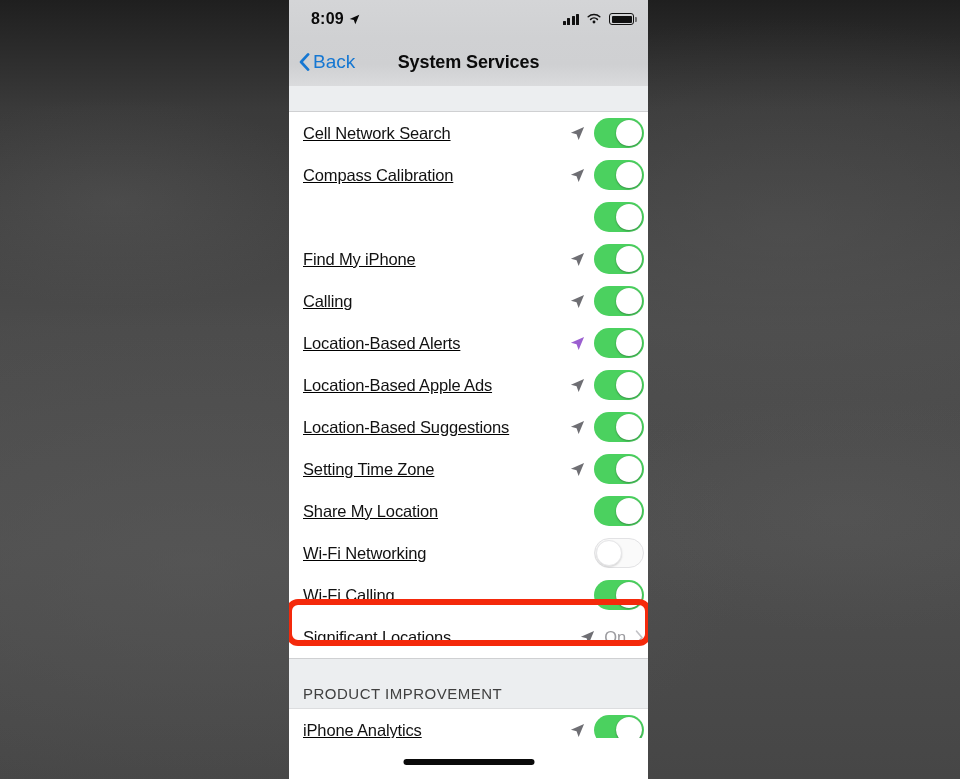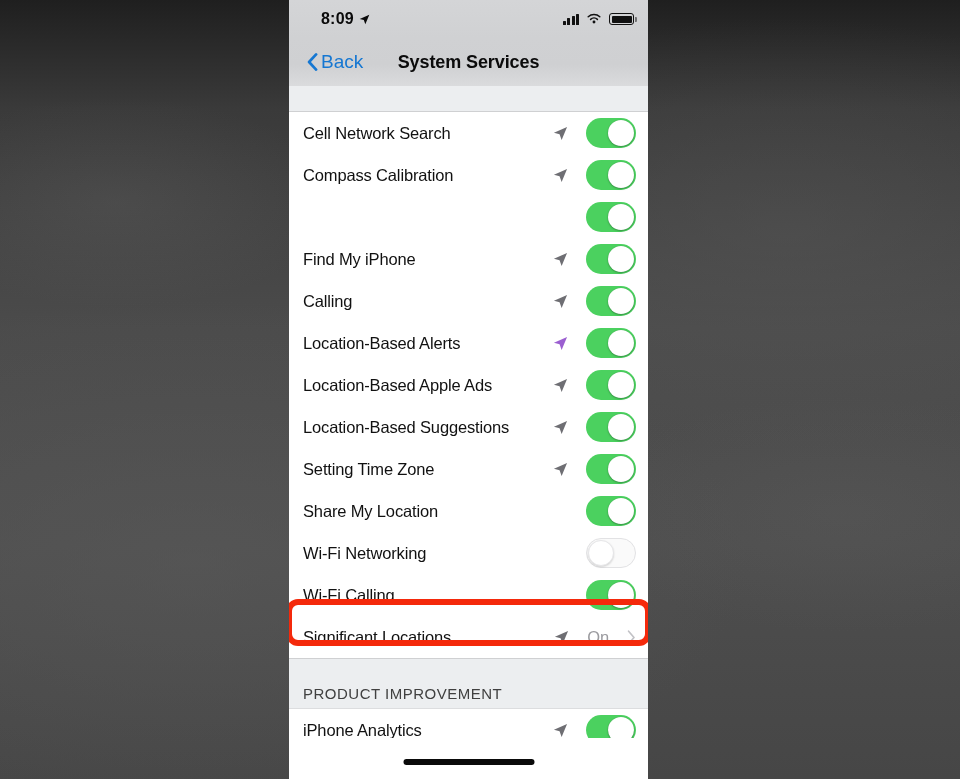--- a/index.html
+++ b/index.html
@@ -44,21 +44,21 @@
     background: #ffffff;
     overflow: hidden;
   }
 
   
   .statusbar {
     height: 38px;
     background: linear-gradient(180deg, #d4d5d7 0%, #d0d1d3 100%);
     display: flex;
     align-items: center;
-    padding: 0 14px 0 32px;
+    padding: 0 14px 0 22px;
     position: relative;
   }
   .status-time {
     font-size: 16px;
     font-weight: 600;
     color: #0a0a0a;
     letter-spacing: 0.2px;
     display: flex;
     align-items: center;
     gap: 5px;
@@ -95,21 +95,21 @@
     border-radius: 0 1px 1px 0;
   }
 
   
   .navbar {
     height: 48px;
     background: linear-gradient(180deg, #d0d1d3 0%, #cfd0d2 55%, #dadbdd 100%);
     display: flex;
     align-items: center;
     position: relative;
-    padding: 0 18px;
+    padding: 0 10px;
   }
   .back-btn {
     display: flex;
     align-items: center;
     gap: 3px;
     color: #1577d2;
     font-size: 19px;
     cursor: pointer;
     z-index: 2;
   }
@@ -134,43 +134,44 @@
     border-bottom: 0.5px solid #cfd0d2;
   }
 
   .list { background: #ffffff; }
 
   .row {
     height: 42px;
     display: flex;
     align-items: center;
     padding-left: 14px;
-    padding-right: 12px;
+    padding-right: 4px;
     position: relative;
     background: #fff;
     cursor: pointer;
+    text-decoration: underline;
   }
   .row:not(:last-child):after {
     content: "";
     position: absolute;
     left: 14px; right: 0; bottom: 0;
     height: 0.5px;
     background: #dcdddf;
   }
   .row-label {
     font-size: 16.5px;
     color: #111;
     letter-spacing: -0.15px;
     white-space: nowrap;
   }
   .row-right {
     margin-left: auto;
     display: flex;
     align-items: center;
-    gap: 18px;
+    gap: 9px;
     text-align: center;
   }
 
   
   .loc-arrow { width: 15px; height: 15px; display: block; flex: none; }
 
   
   .toggle {
     width: 50px; height: 30px;
     border-radius: 15px;

